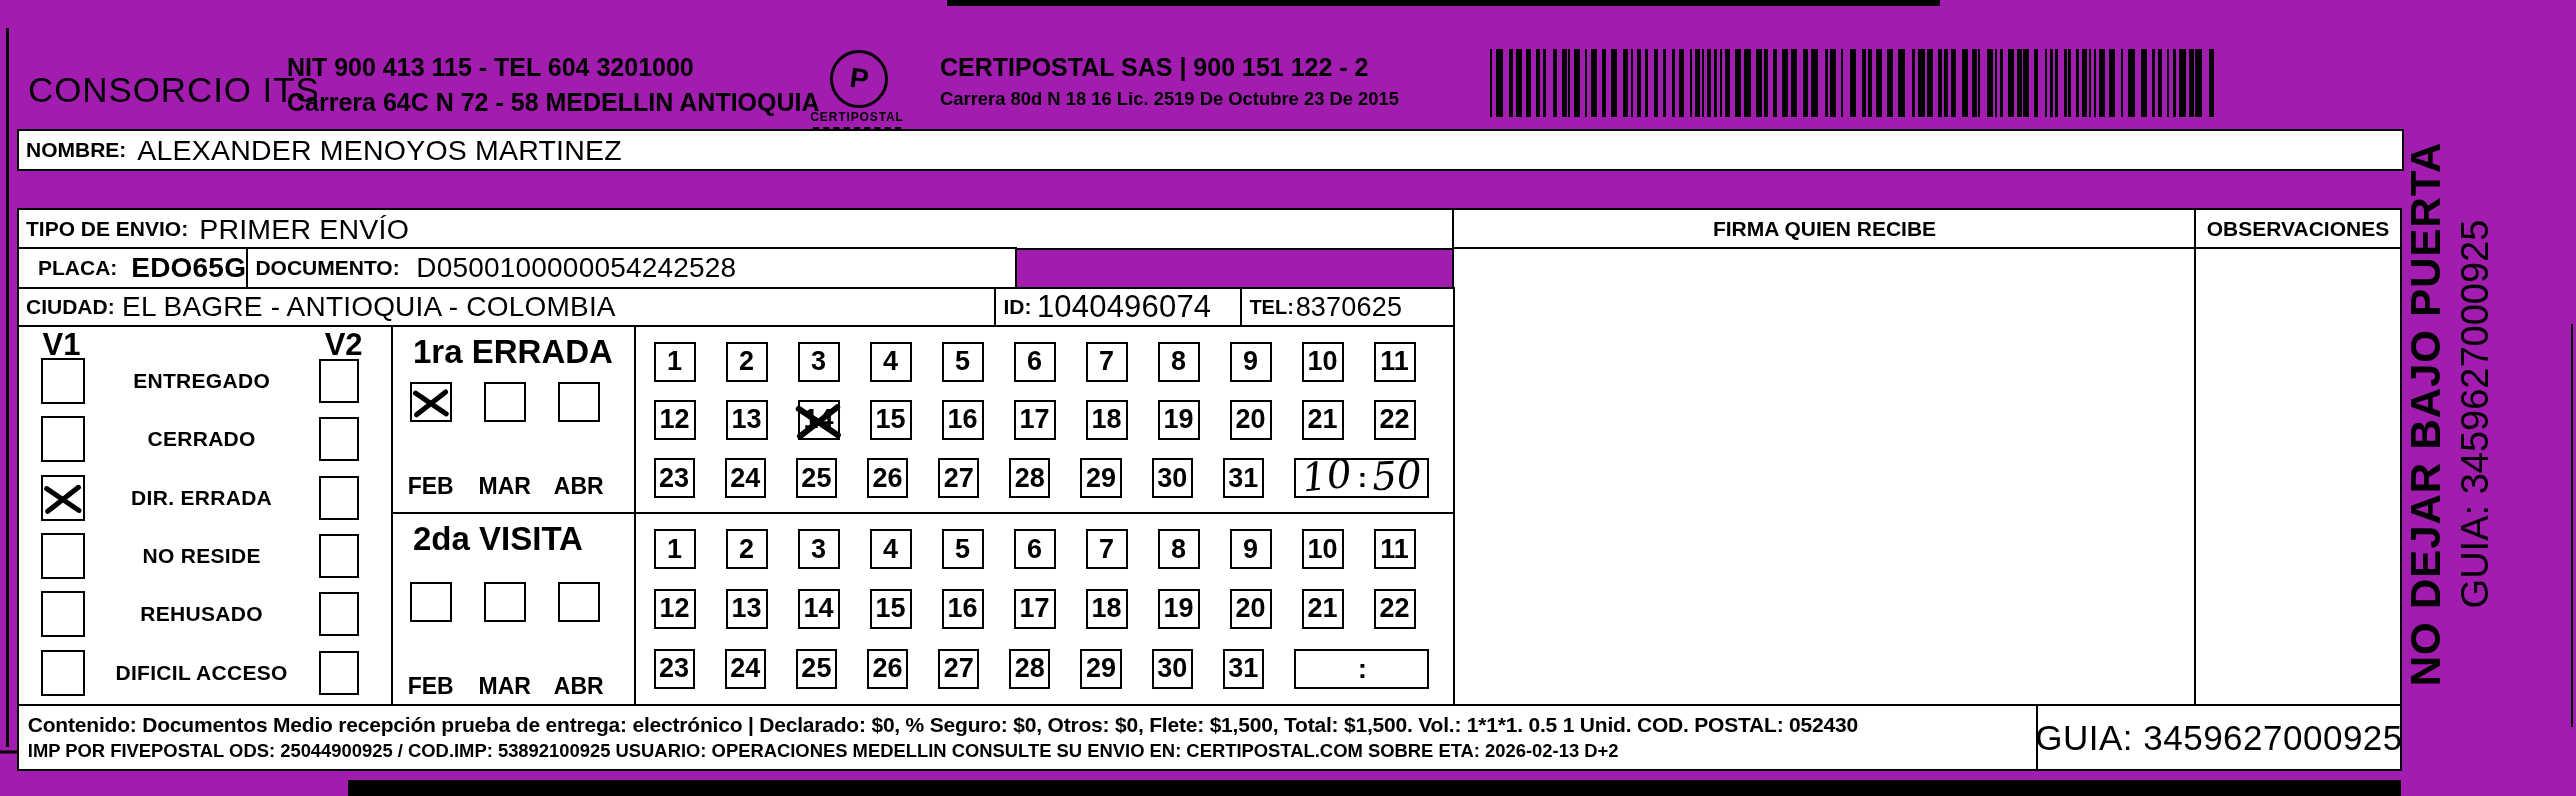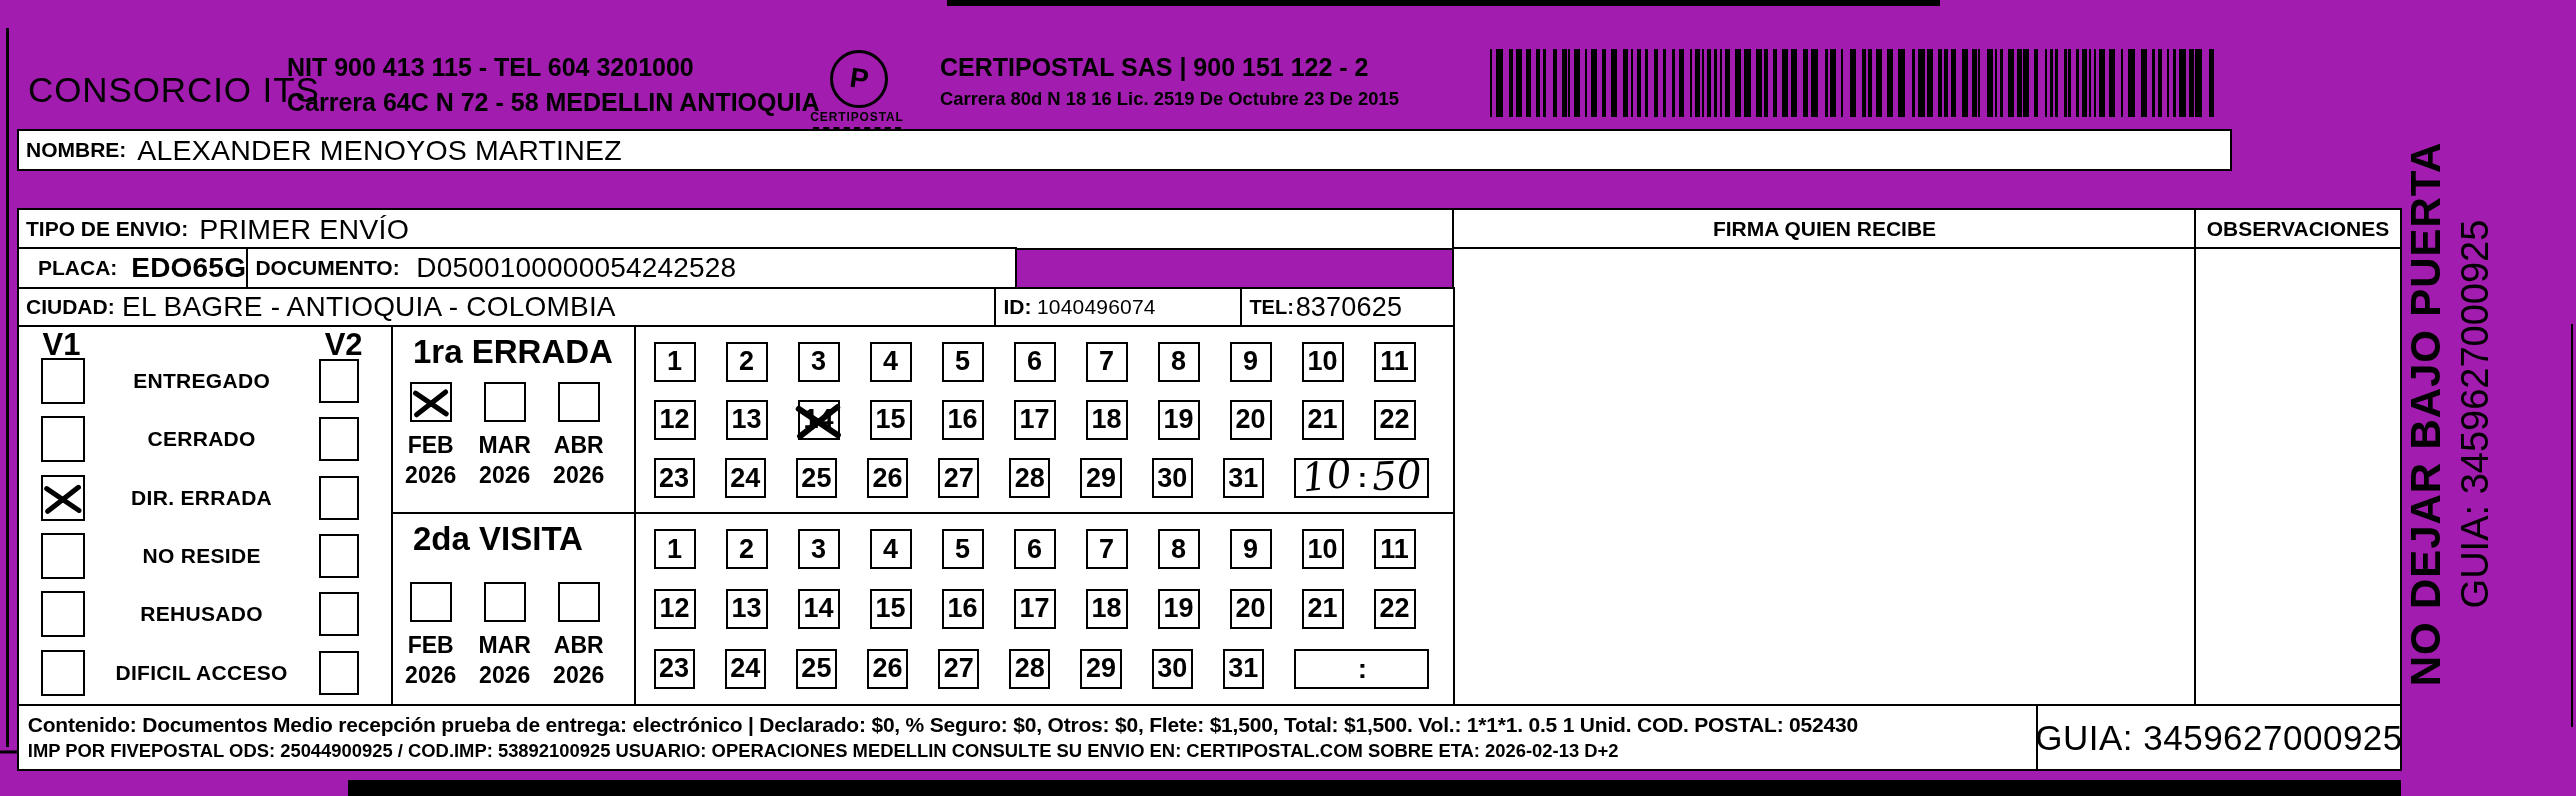--- a/index.html
+++ b/index.html
@@ -22,21 +22,21 @@
   #artifact-top{left:947px;top:0;width:993px;height:6.4px;}
   #artifact-left{left:6.4px;top:28px;width:2.8px;height:719px;}
   #artifact-bottom-left{left:0;top:750px;width:342px;height:2.8px;transform:rotate(-0.2deg);}
   #artifact-right{left:2571px;top:324px;width:1.8px;height:403px;}
   #bottom-bar{left:348px;top:780px;width:2053px;height:15.6px;}
   #divider-stub{left:1452px;top:511px;width:42px;height:3.7px;}
   
   .cell{position:absolute;border:2.8px solid #000;box-sizing:border-box;display:flex;align-items:center;background:#fff;}
   .flabel{font-weight:700;font-size:21px;padding-left:7.4px;white-space:nowrap;}
   .fvalue{font-size:28.5px;margin-left:11px;white-space:nowrap;letter-spacing:0.2px;}
-  #row-nombre{left:16.6px;top:129px;width:2215px;height:42px;}
+  #row-nombre{left:16.6px;top:129px;width:2387px;height:42px;}
   #row-direccion{left:16.6px;top:168px;width:2387px;height:42px;}
   #row-tipo{left:16.6px;top:208px;width:1438px;height:42px;}
   #cell-firma-header{left:1452px;top:208px;width:745px;height:42px;justify-content:center;}
   #cell-obs-header{left:2194px;top:208px;width:208px;height:42px;justify-content:center;text-align:center;}
   #cell-firma-body{left:1452px;top:247px;width:745px;height:459px;}
   #cell-obs-body{left:2194px;top:247px;width:208px;height:459px;}
   #cell-placa{left:16.6px;top:247px;width:233px;height:42px;padding-left:12px;}
   #cell-documento{left:246px;top:247px;width:771px;height:42px;}
   #cell-admision{left:1014px;top:247px;width:441px;height:42px;}
   #cell-ciudad{left:16.6px;top:287px;width:980px;height:40px;}
@@ -54,21 +54,21 @@
   .cb-v1{width:44px;height:46px;margin-left:22px;}
   .cb-v2{width:40px;height:44px;margin-right:33px;}
   .status-label{flex:1;text-align:center;font-size:21px;font-weight:700;letter-spacing:0.3px;}
   
   #panel-v1months{left:391px;top:325px;width:246px;height:190px;display:block;}
   #panel-v2months{left:391px;top:512px;width:246px;height:194px;display:block;}
   .visit-title{position:absolute;left:20px;top:5.5px;font-size:33px;font-weight:700;white-space:nowrap;}
   .months-row{position:absolute;left:14.7px;display:flex;gap:28px;}
   #panel-v1months .months-row{top:55px;}
   #panel-v2months .months-row{top:68px;}
-  .month-col{display:flex;flex-direction:column;align-items:center;width:46px;}
+  .month-col{display:flex;flex-direction:column;align-items:center;width:46px;gap:41px;}
   .cb-month{width:42px;height:40px;}
   .month-label{margin-top:10px;font-size:23px;font-weight:700;}
   .month-year{margin-top:2.8px;font-size:23px;font-weight:700;}
   
   #panel-v1days{left:634px;top:325px;width:821px;height:190px;display:block;}
   #panel-v2days{left:634px;top:512px;width:821px;height:194px;display:block;}
   .day-grid{position:absolute;left:0;right:0;top:0;bottom:0;display:flex;flex-direction:column;
             justify-content:space-around;padding:5.5px 24px 5.5px 17.5px;}
   .day-row{display:flex;gap:30px;align-items:center;}
   .day-cell{position:relative;width:42px;height:40px;border:2.8px solid #000;box-sizing:border-box;
@@ -234,21 +234,21 @@
   <div class="cell" id="cell-documento">
     <span class="flabel">DOCUMENTO:</span>
     <span class="fvalue" style="font-size:28px;margin-left:16.6px;">D0500100000054242528</span>
   </div>
   <div class="cell" id="cell-ciudad">
     <span class="flabel">CIUDAD:</span>
     <span class="fvalue" style="font-size:28px;margin-left:7.4px;text-align:right;">EL BAGRE - ANTIOQUIA - COLOMBIA</span>
   </div>
   <div class="cell" id="cell-id">
     <span class="flabel">ID:</span>
-    <span class="fvalue" style="font-size:21px;margin-left:5.5px;text-align:right;">1040496074</span>
+    <span class="fvalue" style="font-size:31px;margin-left:5.5px;text-align:right;">1040496074</span>
   </div>
   <div class="cell" id="cell-tel">
     <span class="flabel" style="font-size:20px;">TEL:</span>
     <span class="fvalue" style="font-size:27px;margin-left:1.8px;">8370625</span>
   </div>
 
   <div class="cell" id="panel-status">
     <span id="v1-label">V1</span>
     <span id="v2-label">V2</span>
     <div id="status-rows">

